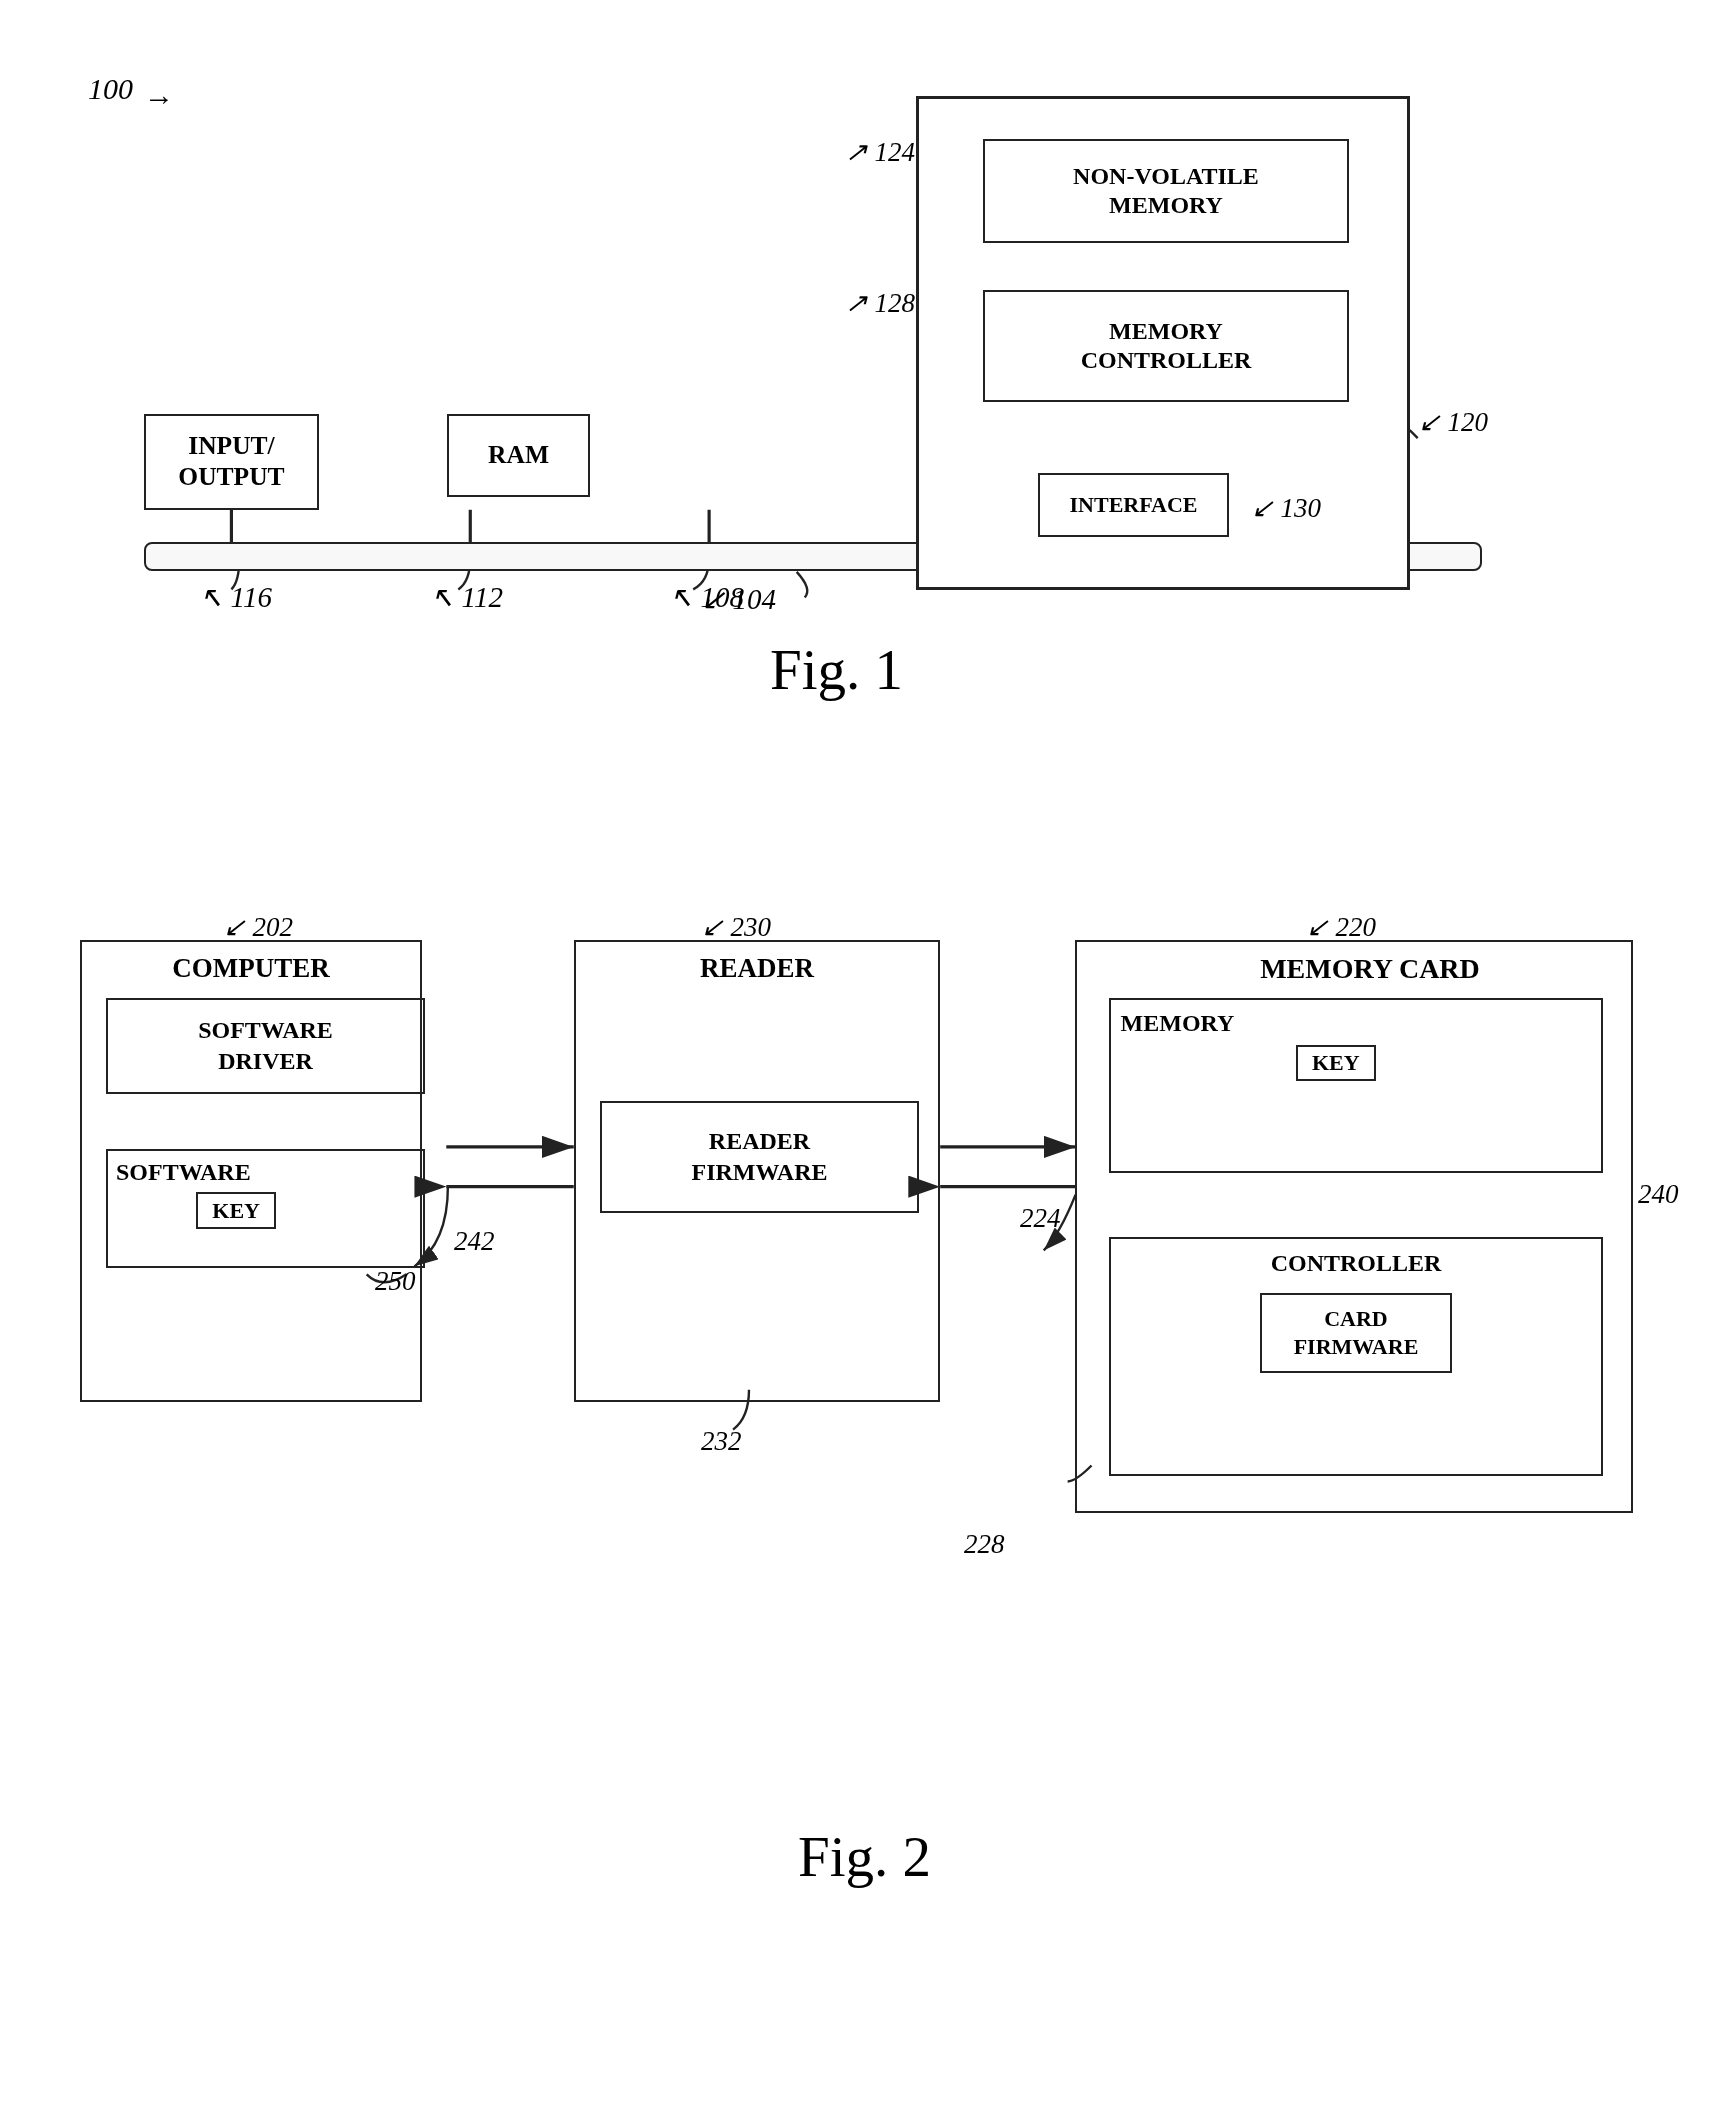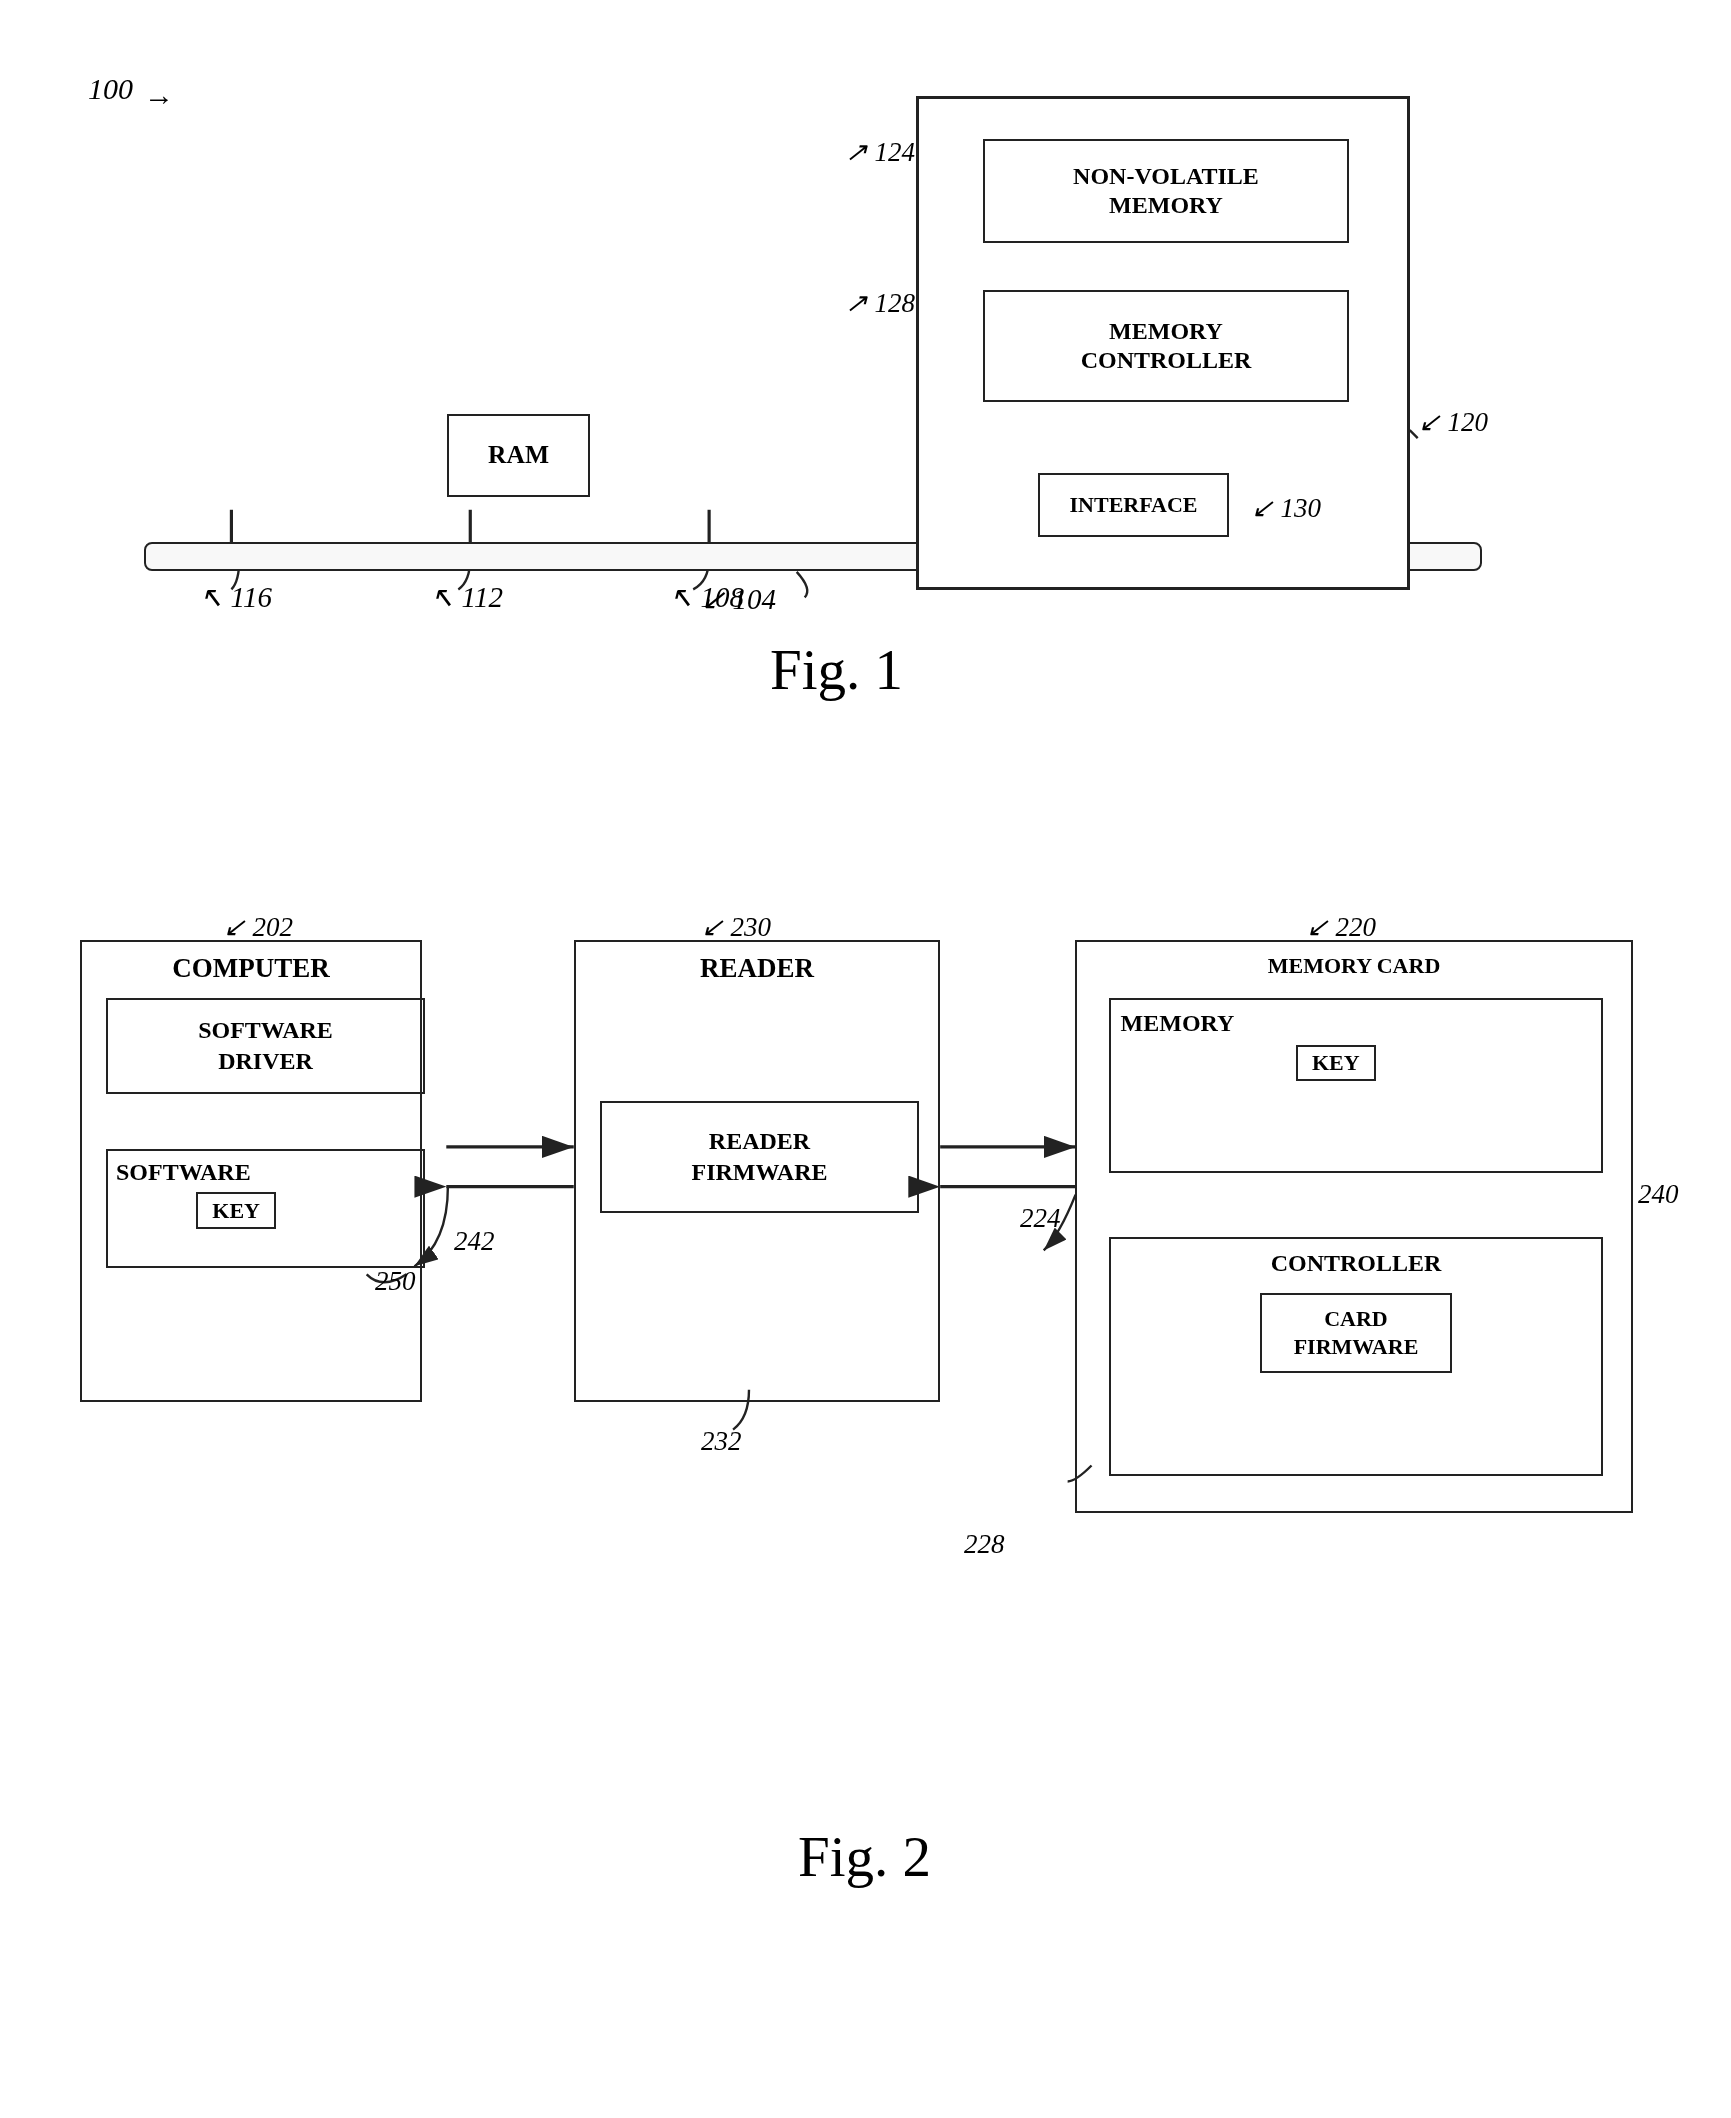--- a/index.html
+++ b/index.html
@@ -205,20 +205,23 @@
 
       <defs>
         <marker id="arrowhead" markerWidth="8" markerHeight="6" refX="8" refY="3" orient="auto">
           <polygon points="0 0, 8 3, 0 6" fill="#222"></polygon>
         </marker>
       </defs>
     </svg>
 
     <div class="bus-bar"></div>
 
+    <div class="comp-box box-io">
+      <span>INPUT/<br>OUTPUT</span>
+    </div>
 
     <div class="comp-box box-ram">
       <span>RAM</span>
     </div>
 
 
     <div class="comp-box box-memory-card" style="display:block;padding:8px;">
 
       <div style="position:absolute;top:40px;left:64px;width:366px;height:104px;border:2.4px solid #222;display:flex;align-items:center;justify-content:center;text-align:center;font-size:24px;font-weight:bold;">
         <span>NON-VOLATILE<br>MEMORY</span>
@@ -295,21 +298,21 @@
 
     <div style="position:absolute;top:64px;left:526px;width:366px;height:462px;border:2.4px solid #222;">
       <div style="position:absolute;top:11px;left:0;width:100%;text-align:center;font-size:27px;font-weight:bold;">READER</div>
 
       <div style="position:absolute;top:159px;left:24px;width:319px;height:112px;border:2.4px solid #222;display:flex;align-items:center;justify-content:center;text-align:center;font-size:24px;font-weight:bold;line-height:1.3;">
         <span>READER<br>FIRMWARE</span>
       </div>
     </div>
 
     <div style="position:absolute;top:64px;left:1027px;width:558px;height:573px;border:2.4px solid #222;">
-      <div style="position:absolute;top:11px;left:0;width:100%;text-align:center;font-size:22px;font-weight:bold;">MEMORY CARD</div>
+      <div style="position:absolute;top:11px;left:16px;width:100%;text-align:center;font-size:28px;font-weight:bold;">MEMORY CARD</div>
 
       <div style="position:absolute;top:56px;left:32px;width:494px;height:175px;border:2.4px solid #222;padding:9.6px;font-size:24px;font-weight:bold;">
         <div>MEMORY</div>
         <div style="display:inline-block;border:2.4px solid #222;padding:3.2px 14.3px;margin-top:8px;margin-left:175px;font-size:22px;">KEY</div>
       </div>
 
       <div style="position:absolute;top:295px;left:32px;width:494px;height:239px;border:2.4px solid #222;display:flex;flex-direction:column;align-items:center;justify-content:flex-start;padding-top:11px;font-size:24px;font-weight:bold;">
         <div>CONTROLLER</div>
         <div style="border:2.4px solid #222;padding:9.6px 32px;margin-top:16px;font-size:22px;text-align:center;line-height:1.3;">
           <span>CARD<br>FIRMWARE</span>

